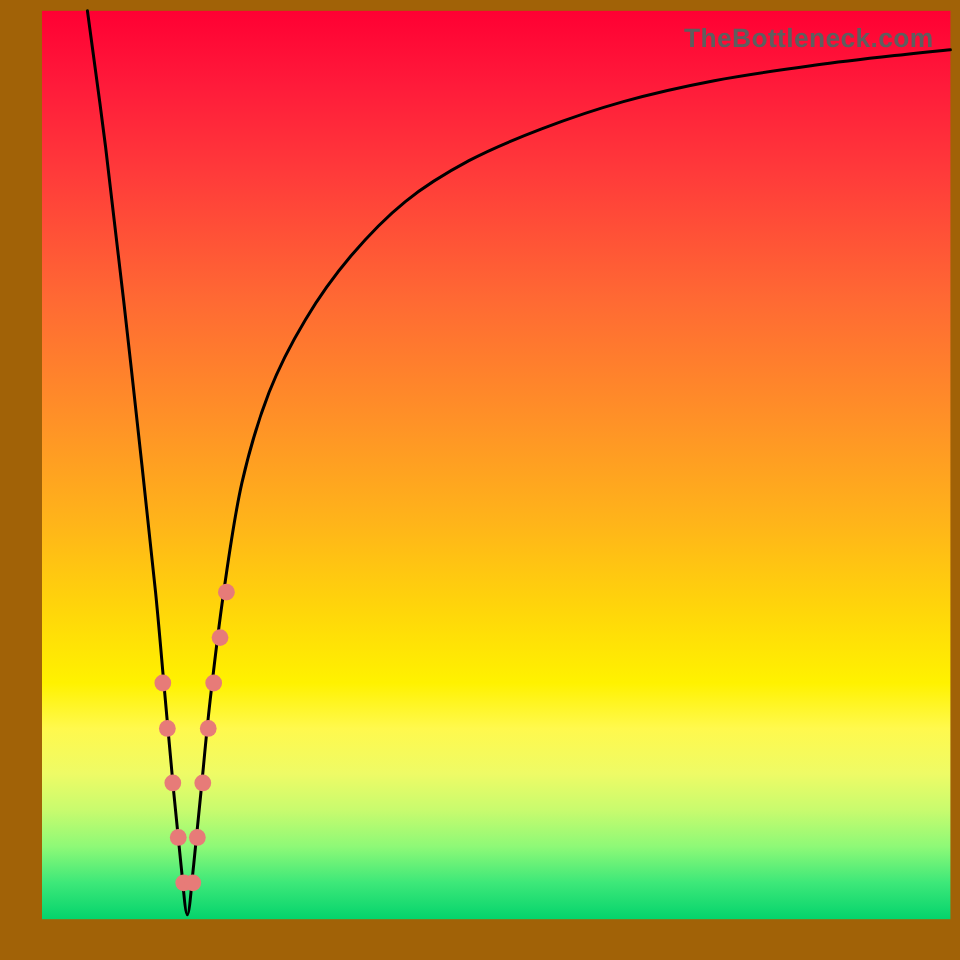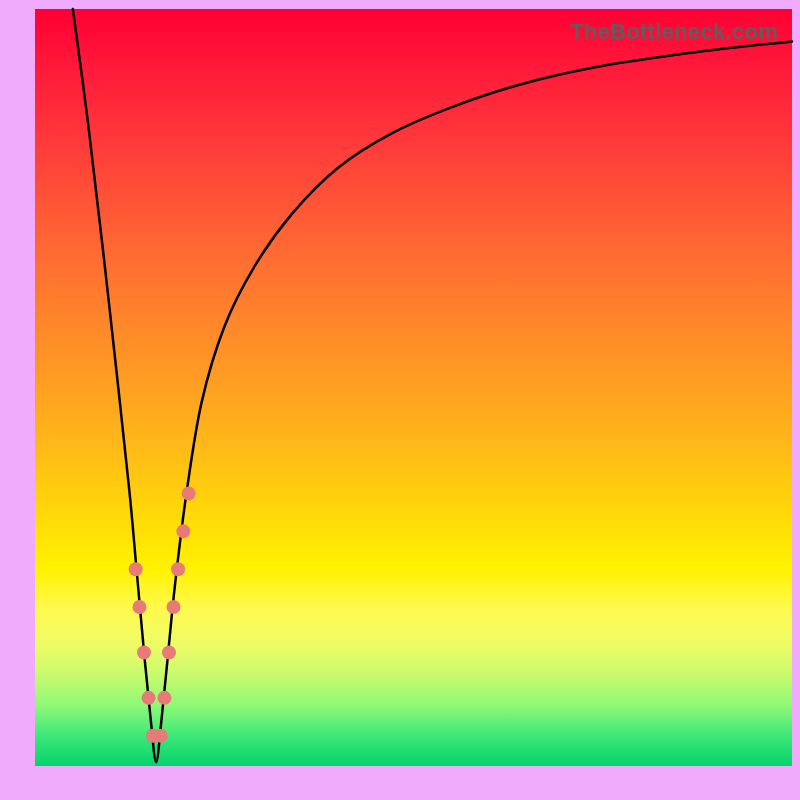--- a/index.html
+++ b/index.html
@@ -8,21 +8,21 @@
     width: 800px;
     height: 800px;
     overflow: hidden;
     background: #000;
     font-family: Arial, Helvetica, sans-serif;
   }
   .frame {
     position: relative;
     width: 800px;
     height: 800px;
-    background: #f0abfc;
+    background: #a16207;
   }
   .plot-area {
     position: absolute;
     left: 35px;
     top: 9px;
     width: 757px;
     height: 757px;
     
     background: linear-gradient(
       to bottom,

